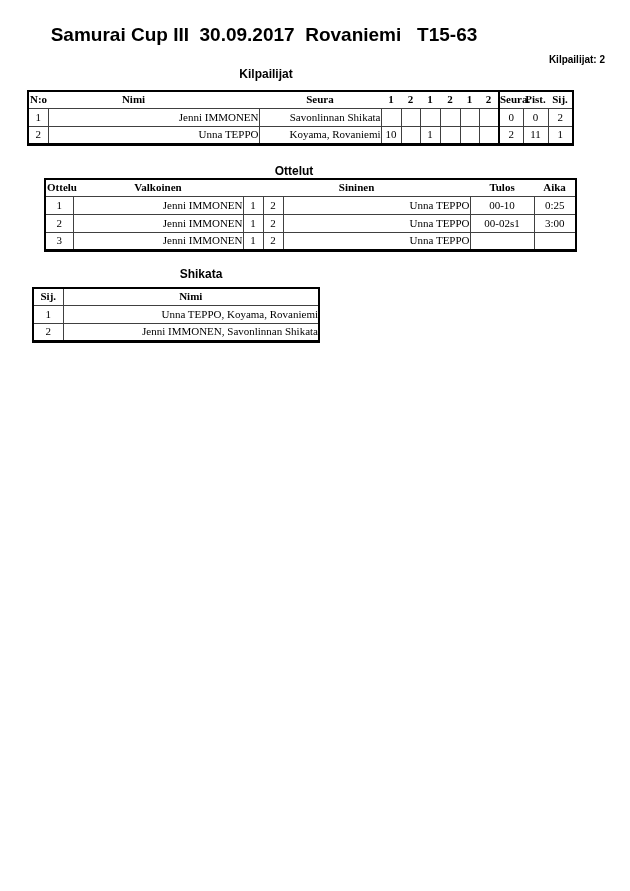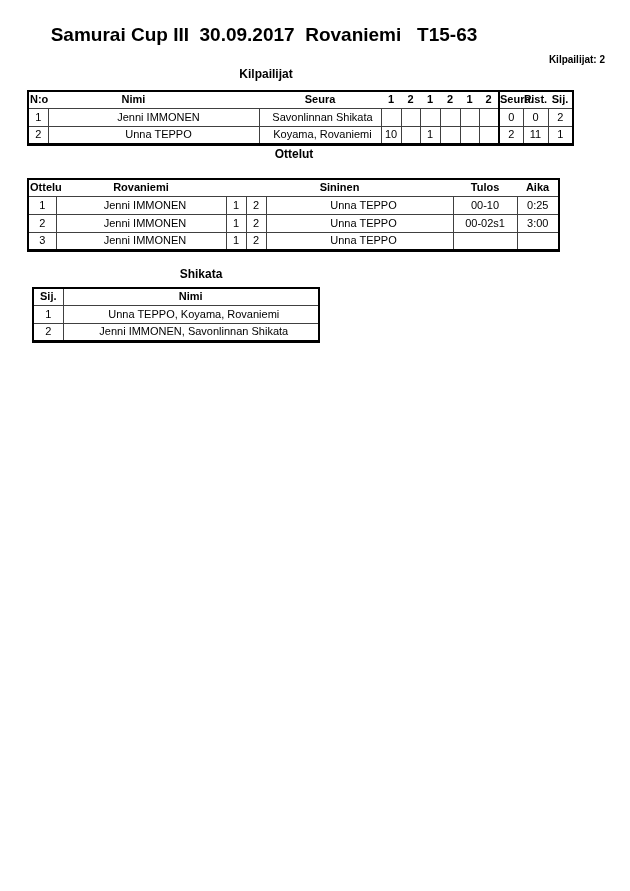--- a/index.html
+++ b/index.html
@@ -14,41 +14,41 @@
   }
   .competitors-count {
     position:absolute; top:54px; right:25px;
     font-size:10px; font-weight:bold;padding-left:16px;
   }
   .sec-title {
     position:absolute; transform:translateX(-50%);
     font-size:12px; font-weight:bold; white-space:nowrap; line-height:1.1;
   }
   #title-kilpailijat { top:68px;  left:266px; }
-  #title-ottelut     { top:148px; left:294px; }
+  #title-ottelut     { top:165px; left:294px; }
   #title-tulokset    { top:268px; left:201px; }
 
   table.tbl {
     position:absolute; border-collapse:collapse; table-layout:fixed;
     font-size:11px; line-height:1;
-    border:2px solid #000; border-bottom-width:3px;
+    border:2px solid #000; border-bottom-width:3px;font-family:Liberation Serif, serif;
   }
   #t-kilpailijat { top:90px;  left:27px; width:545px; }
-  #t-ottelut     { top:178px; left:27px; width:531px; }
+  #t-ottelut     { top:178px; left:44px; width:531px; }
   #t-tulokset    { top:287px; left:32px; width:286px; }
 
   .tbl thead tr { height:17px; }
   .tbl tbody tr { height:18px; }
   .tbl th, .tbl td { padding:0; white-space:nowrap; vertical-align:middle; }
   .tbl th { font-weight:bold; border:none; text-align:center; }
   .tbl td { border:1px solid #404040; text-align:center; }
 
   .thick-left { border-left:2px solid #000 !important; }
   th.hdr-left { text-align:left; padding-left:1px; }
-  td.al { text-align:center; }
+  td.al { text-align:right; }
   #t-kilpailijat td.nimi  { padding-left:10px; }
   #t-kilpailijat td.seura { padding-left:5px; }
   #t-ottelut td.name      { padding-left:8px; }
   #t-tulokset td.nimi     { padding-left:6px; }
   #t-tulokset th.sij      { border-right:1px solid #404040; }
   .off-l20 { position:relative; left:-20px; }
 </style>
 </head>
 <body>
 
@@ -128,21 +128,21 @@
       <col style="width:170px">
       <col style="width:20px">
     <col style="width:20px">
       <col style="width:187px">
       <col style="width:64px">
       <col style="width:42px">
   </colgroup>
   <thead>
     <tr>
       <th class="hdr-left">Ottelu</th>
-      <th>Rovaniemi</th>
+      <th>Valkoinen</th>
       <th colspan="3">Sininen</th>
       <th>Tulos</th>
       <th>Aika</th>
     </tr>
   </thead>
   <tbody>
     <tr>
       <td>1</td>
       <td class="al name">Jenni IMMONEN</td>
       <td>1</td>

